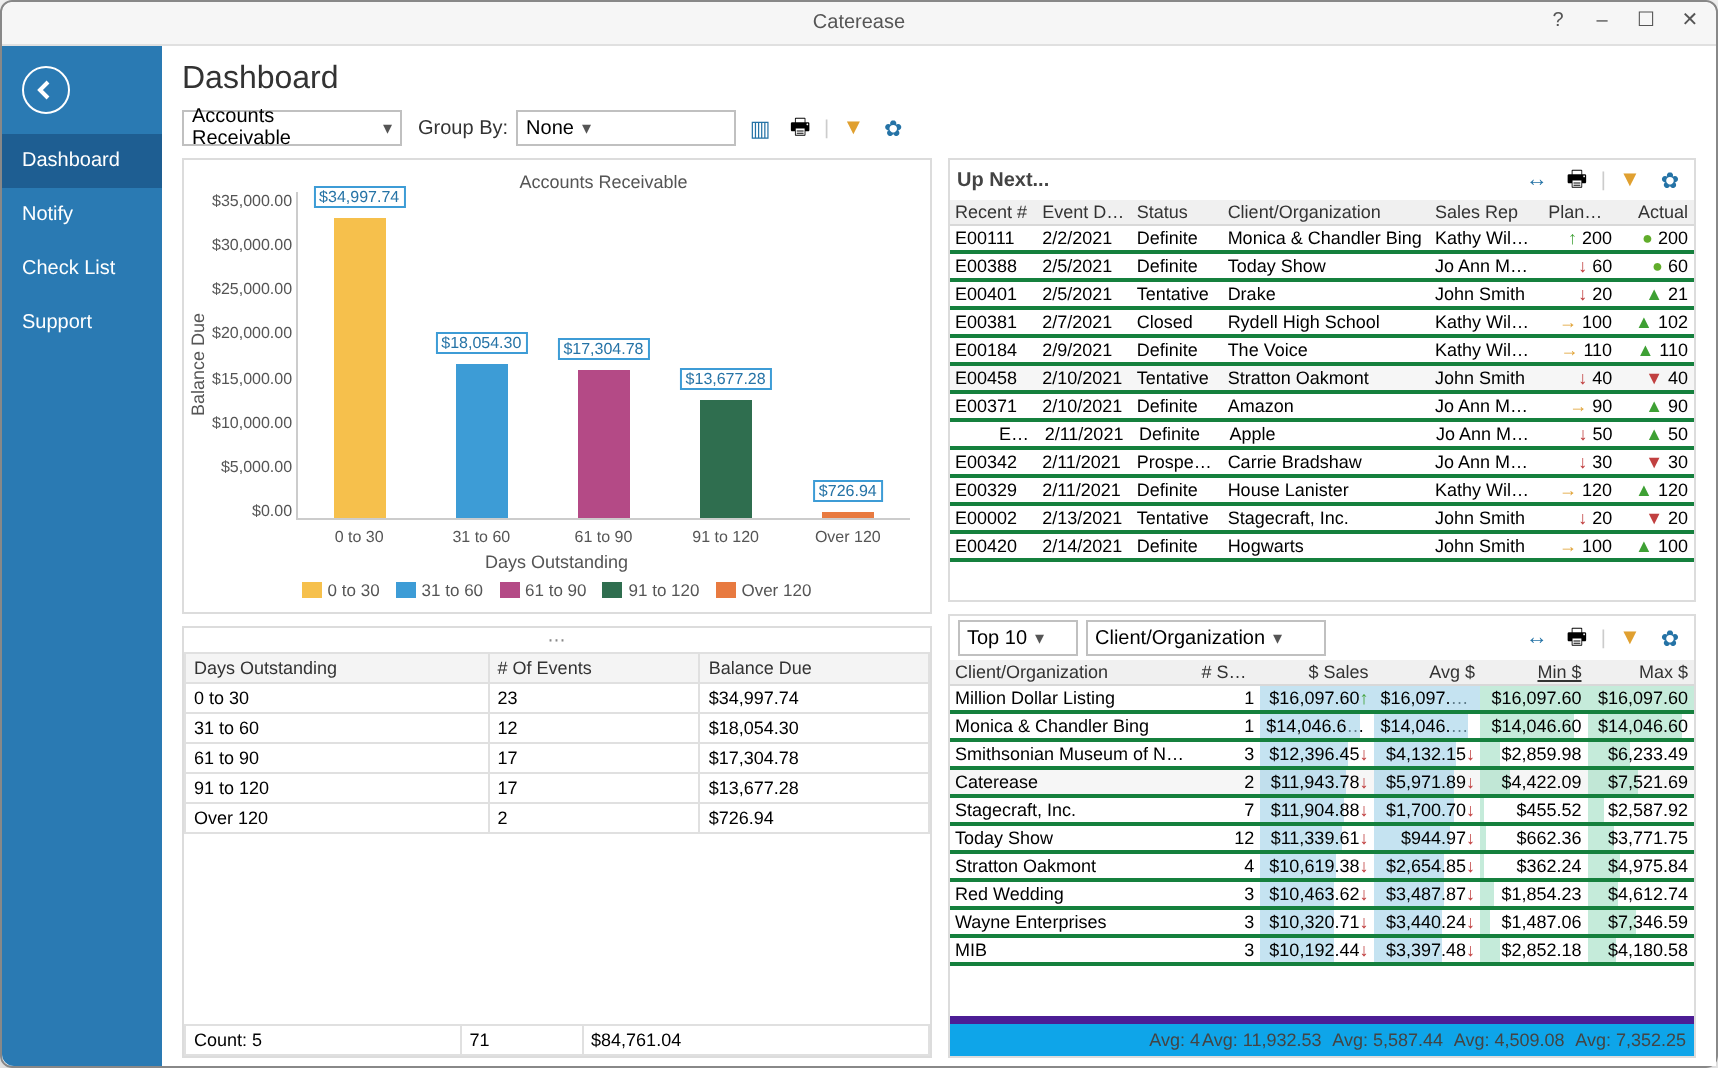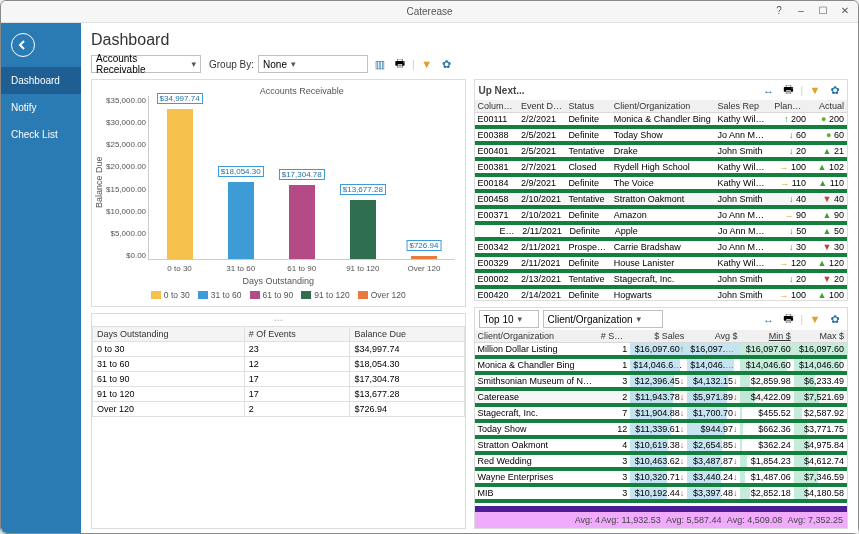--- a/index.html
+++ b/index.html
@@ -41,32 +41,32 @@
   .legend-row span { display: flex; align-items: center; gap: 3px; }
   .sw { width: 10px; height: 8px; display: inline-block; }
   .c0 { background: #f6c04c; } .c1 { background: #3d9cd6; } .c2 { background: #b44a86; } .c3 { background: #2f6e4f; } .c4 { background: #e87a40; }
   .table { width: 100%; border-collapse: collapse; }
   .table th, .table td { border: 1px solid #e0e0e0; padding: 2px 4px; font-size: 9px; text-align: left; }
   .table th { background: #f4f4f4; font-weight: 400; color: #333; }
   .num { text-align: right; }
   .panel-hdr { display: flex; align-items: center; padding: 2px 4px; }
   .panel-hdr .ttl { font-size: 10px; color: #444; font-weight: 600; }
   .panel-tools { margin-left: auto; display: flex; gap: 4px; align-items: center; }
-  .mini-row { display: flex; border-bottom: 4px solid #15803d; font-size: 9px; align-items: center; }
+  .mini-row { display: flex; border-bottom: 2px solid #15803d; font-size: 9px; align-items: center; }
   .mini-row.alt { background: #f6f6f6; }
   .mini-row .c { padding: 1px 3px; overflow: hidden; white-space: nowrap; text-overflow: ellipsis; }
   .hdr { background: #f0f0f0; font-weight: 400; color: #333; border-bottom: 1px solid #d8d8d8; }
   .arrow-up { color: #3ea034; } .arrow-down { color: #c14040; } .arrow-right { color: #e0a030; }
   .tri-up { color: #3ea034; } .tri-down { color: #c14040; }
   .barbg { position: absolute; left:0; top:0; bottom:0; background: #9fd0e8; opacity:.6; }
   .barbg.g { background:#9fdec1; }
   .cellrel { position: relative; }
   .cellrel span { position: relative; }
   .dot-g { color:#61ad2b; }
-  .footer { display:flex; font-size:9px; border-top:6px solid #4c1d95; padding:3px 4px; background:#f0abfc; }
+  .footer { display:flex; font-size:9px; border-top:4px solid #4c1d95; padding:3px 4px; background:#0ea5e9; }
   .footer .f { flex:1; text-align:right; color:#444; }
   .footer .f:first-child { text-align:left; }
 </style>
 </head>
 <body>
 
 <div class="window">
   <div class="titlebar">
     <span class="title">Caterease</span>
     <div class="controls">
@@ -80,20 +80,21 @@
     <div class="sidebar">
       <div class="back">
         <svg width="12" height="12" viewBox="0 0 12 12">
             <path d="M7 2 L3 6 L7 10"></path>
           </svg>
       </div>
       <div id="sidebar-items">
           <div class="item active">Dashboard</div>
           <div class="item">Notify</div>
           <div class="item">Check List</div>
+          <div class="item">Support</div>
         </div>
     </div>
     <div class="main">
       <div class="page-title">Dashboard</div>
       <div class="filterbar">
         <div class="select" style="width:110px">
           <span>Accounts Receivable</span>
             <span class="arrow">▾</span>
         </div>
         <span class="lbl">Group By:</span>
@@ -191,38 +192,47 @@
                       <td class="num">$13,677.28</td>
                     </tr>
                     <tr>
                       <td>Over 120</td>
                       <td class="num">2</td>
                       <td class="num">$726.94</td>
                     </tr>
                   </tbody>
               </table>
             </div>
+            <table class="table">
+                <tbody>
+                  <tr>
+              <td>Count:  5</td>
+              <td class="num">71</td>
+              <td class="num">$84,761.04</td>
+            </tr>
+                </tbody>
+              </table>
           </div>
         </div>
 
         <div class="rightcol">
           <div class="panel" style="flex:1; display:flex; flex-direction:column; overflow:hidden">
             <div class="panel-hdr">
               <span class="ttl">Up Next...</span>
               <div class="panel-tools">
                 <span class="icon-btn" style="color:#2573a6">↔</span>
                 <span class="icon-btn">🖶</span>
                 <span style="color:#ccc">|</span>
                 <span class="icon-btn" style="color:#e0a030">▼</span>
                 <span class="icon-btn" style="color:#2573a6">✿</span>
               </div>
             </div>
             <div style="flex:1; overflow:auto">
               <div class="mini-row hdr" id="un-head">
-                  <div class="c" style="width: 46px;">Column #</div>
+                  <div class="c" style="width: 46px;">Recent #</div>
                   <div class="c" style="width: 50px;">Event Date</div>
                   <div class="c" style="width: 48px;">Status</div>
                   <div class="c" style="width: 110px;">Client/Organization</div>
                   <div class="c" style="width: 60px;">Sales Rep</div>
                   <div class="c num" style="width: 40px;">Planned</div>
                   <div class="c num" style="width: 40px;">Actual</div>
                 </div>
               <div id="un-body">
                   <div class="mini-row">
                     <div class="c" style="width: 46px;">E00111</div>

